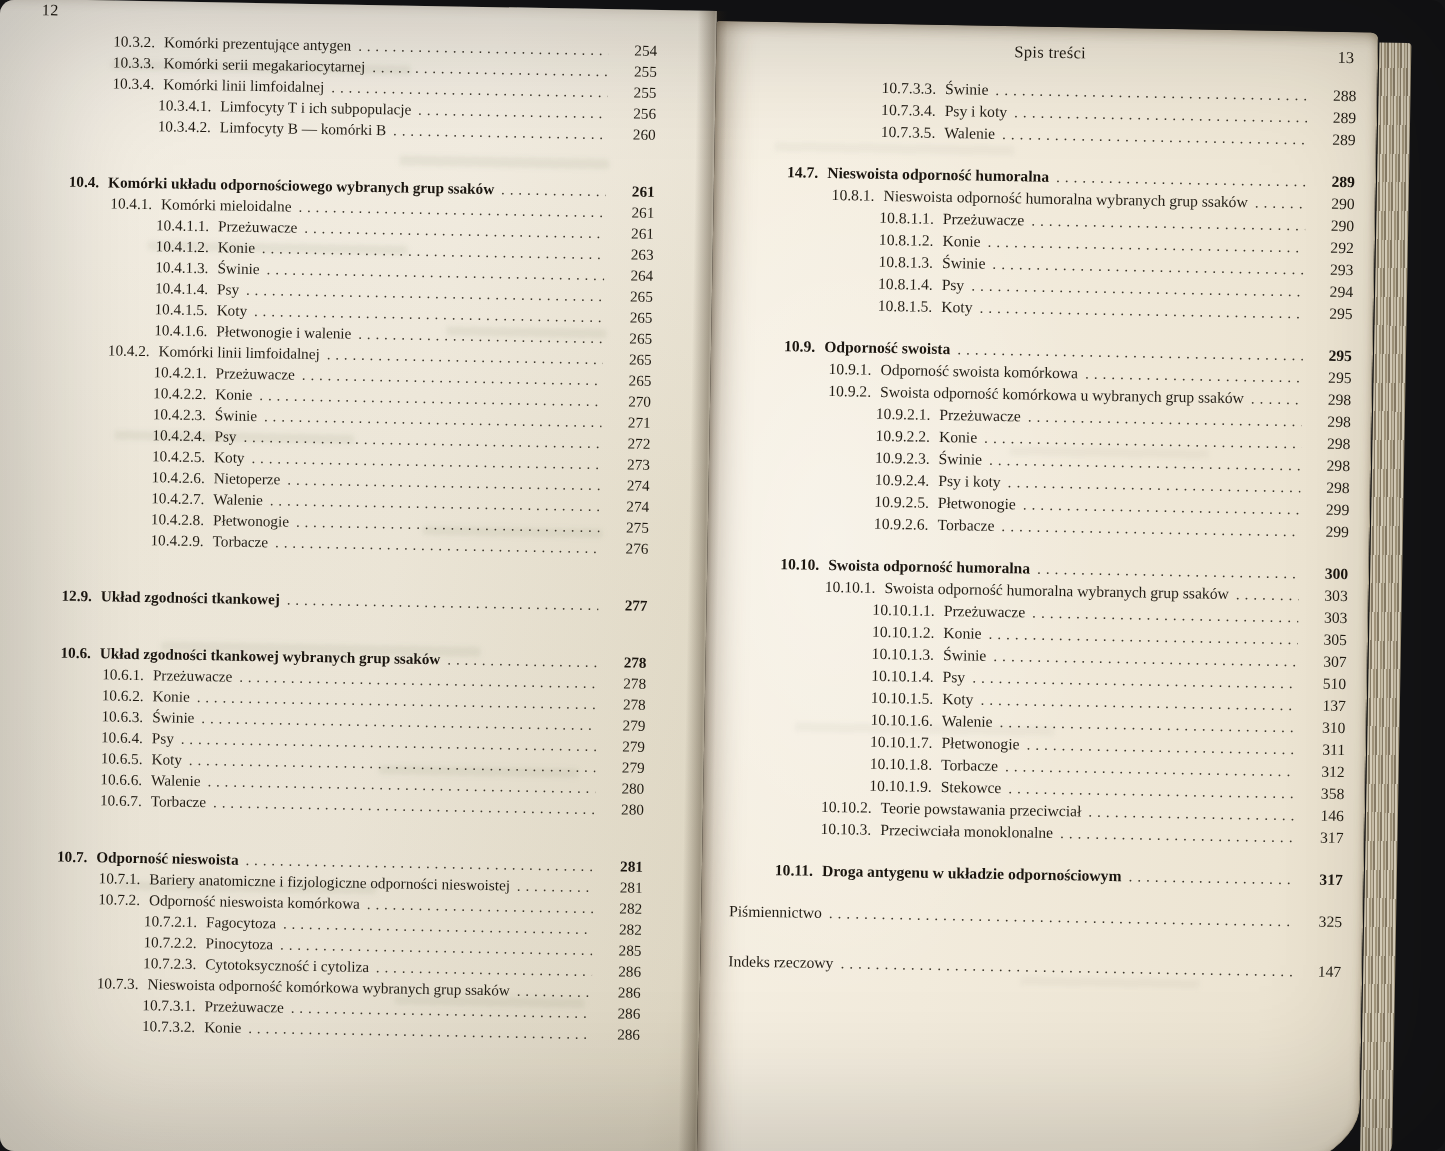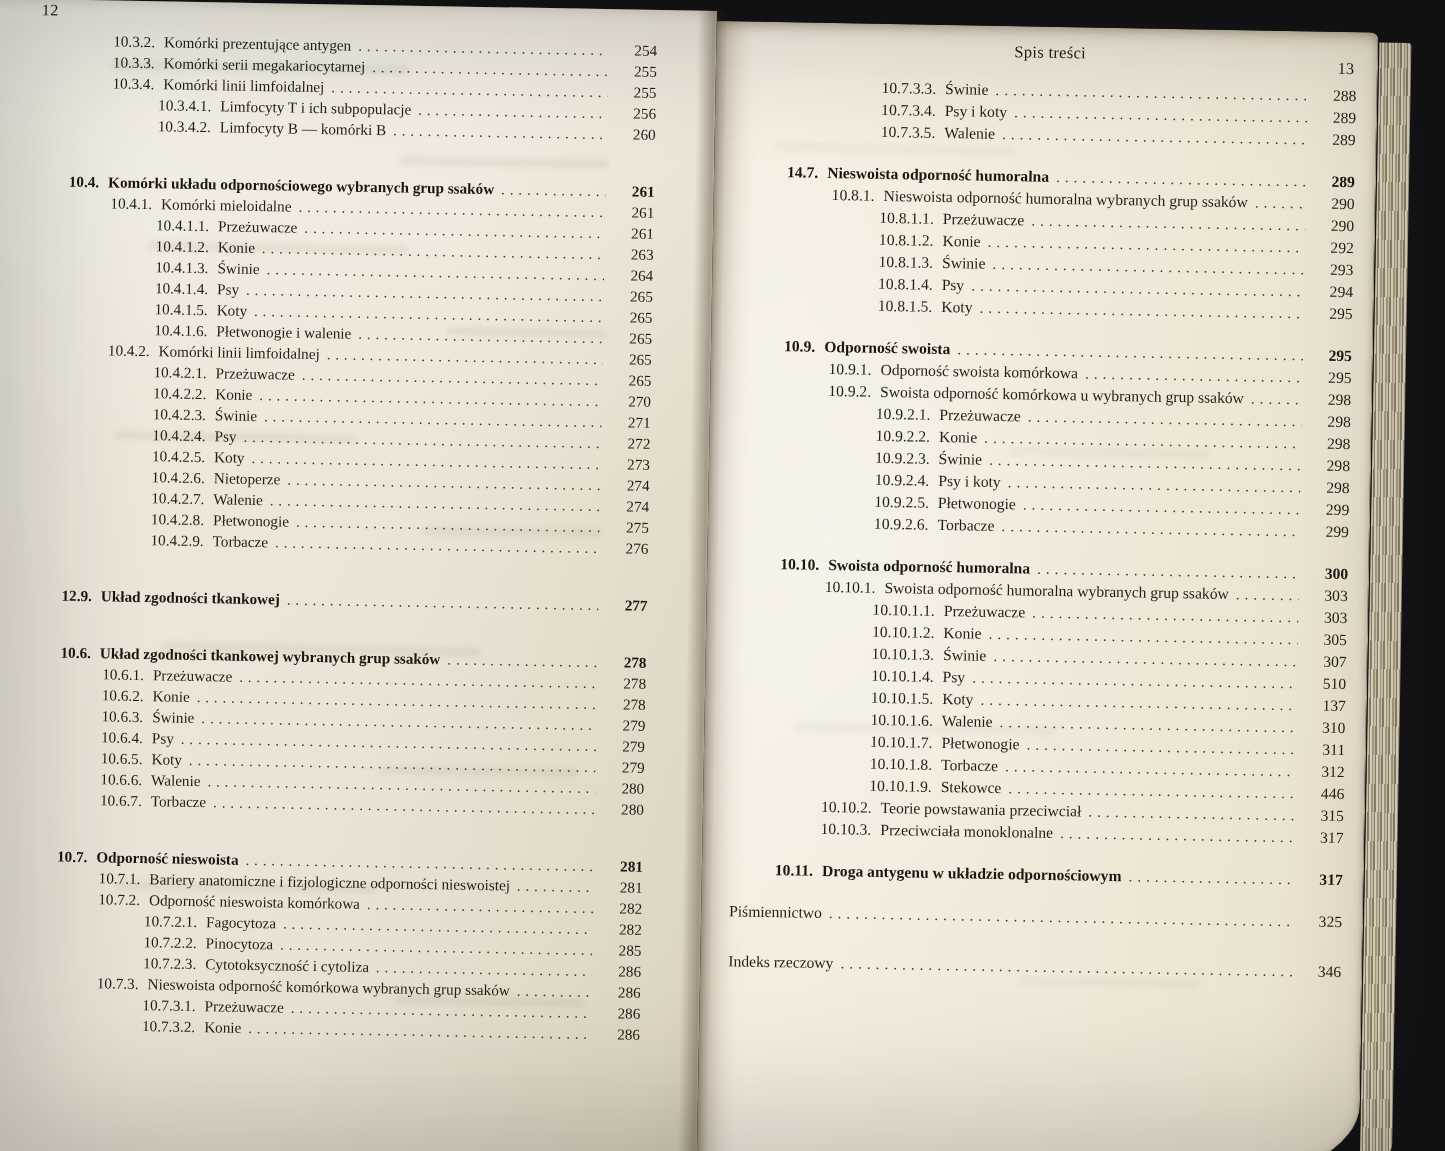--- a/index.html
+++ b/index.html
@@ -3,21 +3,21 @@
 <meta charset="utf-8">
 <style>
   * { margin:0; padding:0; box-sizing:border-box; }
   html,body { width:1445px; height:1151px; overflow:hidden; }
   body {
     position:relative;
     background:#141416;
     font-family:"Liberation Serif","DejaVu Serif",serif;
     color:#221d15;
   }
-  .photo { position:absolute; inset:0; overflow:hidden; }
+  .photo { position:absolute; inset:0; overflow:hidden;border-radius:14px; }
 
   .book {
     position:absolute; left:-28px; top:-2px;
     width:1480px; height:1255px;
     transform:rotate(1deg); transform-origin:0 0;
   }
 
   
   .page { position:absolute; }
   .page-left {
@@ -62,21 +62,21 @@
   
   .pagenum-left {
     position:absolute; left:70px; top:2px; z-index:4;
     font-size:16px; letter-spacing:.5px;
   }
   .right-header {
     position:relative; z-index:4; margin:16px 21px 0 28px; height:24px;
     font-size:16.5px;
   }
   .header-title { display:block; text-align:center; letter-spacing:.3px; }
-  .pagenum-right { position:absolute; right:2px; top:11px; }
+  .pagenum-right { position:absolute; right:2px; top:0; }
 
   
   .content { position:relative; z-index:4; }
   .content-left { position:absolute; left:100px; top:30px; width:586px; font-size:15.2px; }
   .content-right { margin:13px 21px 0 28px; width:613px; font-size:15.6px; }
 
   .row { display:flex; align-items:baseline; overflow:hidden; }
   .content-left  .row { line-height:21px; }
   .content-right .row { line-height:22px; }
   .row.bold { font-weight:bold; color:#1b1610; }
@@ -558,27 +558,27 @@
           <div class="row lvl3">
             <span class="num">10.10.1.8.</span>
             <span class="title">Torbacze</span>
             <span class="dots"></span>
             <span class="pg">312</span>
           </div>
           <div class="row lvl3">
             <span class="num">10.10.1.9.</span>
             <span class="title">Stekowce</span>
             <span class="dots"></span>
-            <span class="pg">446</span>
+            <span class="pg">358</span>
           </div>
           <div class="row lvl2">
             <span class="num">10.10.2.</span>
             <span class="title">Teorie powstawania przeciwciał</span>
             <span class="dots"></span>
-            <span class="pg">315</span>
+            <span class="pg">146</span>
           </div>
           <div class="row lvl2">
             <span class="num">10.10.3.</span>
             <span class="title">Przeciwciała monoklonalne</span>
             <span class="dots"></span>
             <span class="pg">317</span>
           </div>
           <div class="row lvl1 bold gap">
             <span class="num">10.11.</span>
             <span class="title">Droga antygenu w układzie odpornościowym</span>
@@ -586,21 +586,21 @@
             <span class="pg">317</span>
           </div>
           <div class="row lvl0 gap">
             <span class="title">Piśmiennictwo</span>
             <span class="dots"></span>
             <span class="pg">325</span>
           </div>
           <div class="row lvl0 gap2">
             <span class="title">Indeks rzeczowy</span>
             <span class="dots"></span>
-            <span class="pg">346</span>
+            <span class="pg">147</span>
           </div>
         </div>
     </div>
 
     <div class="gutter"></div>
     <div class="page-edges"></div>
   </div>
 
   <div class="vignette"></div>
 </div>

